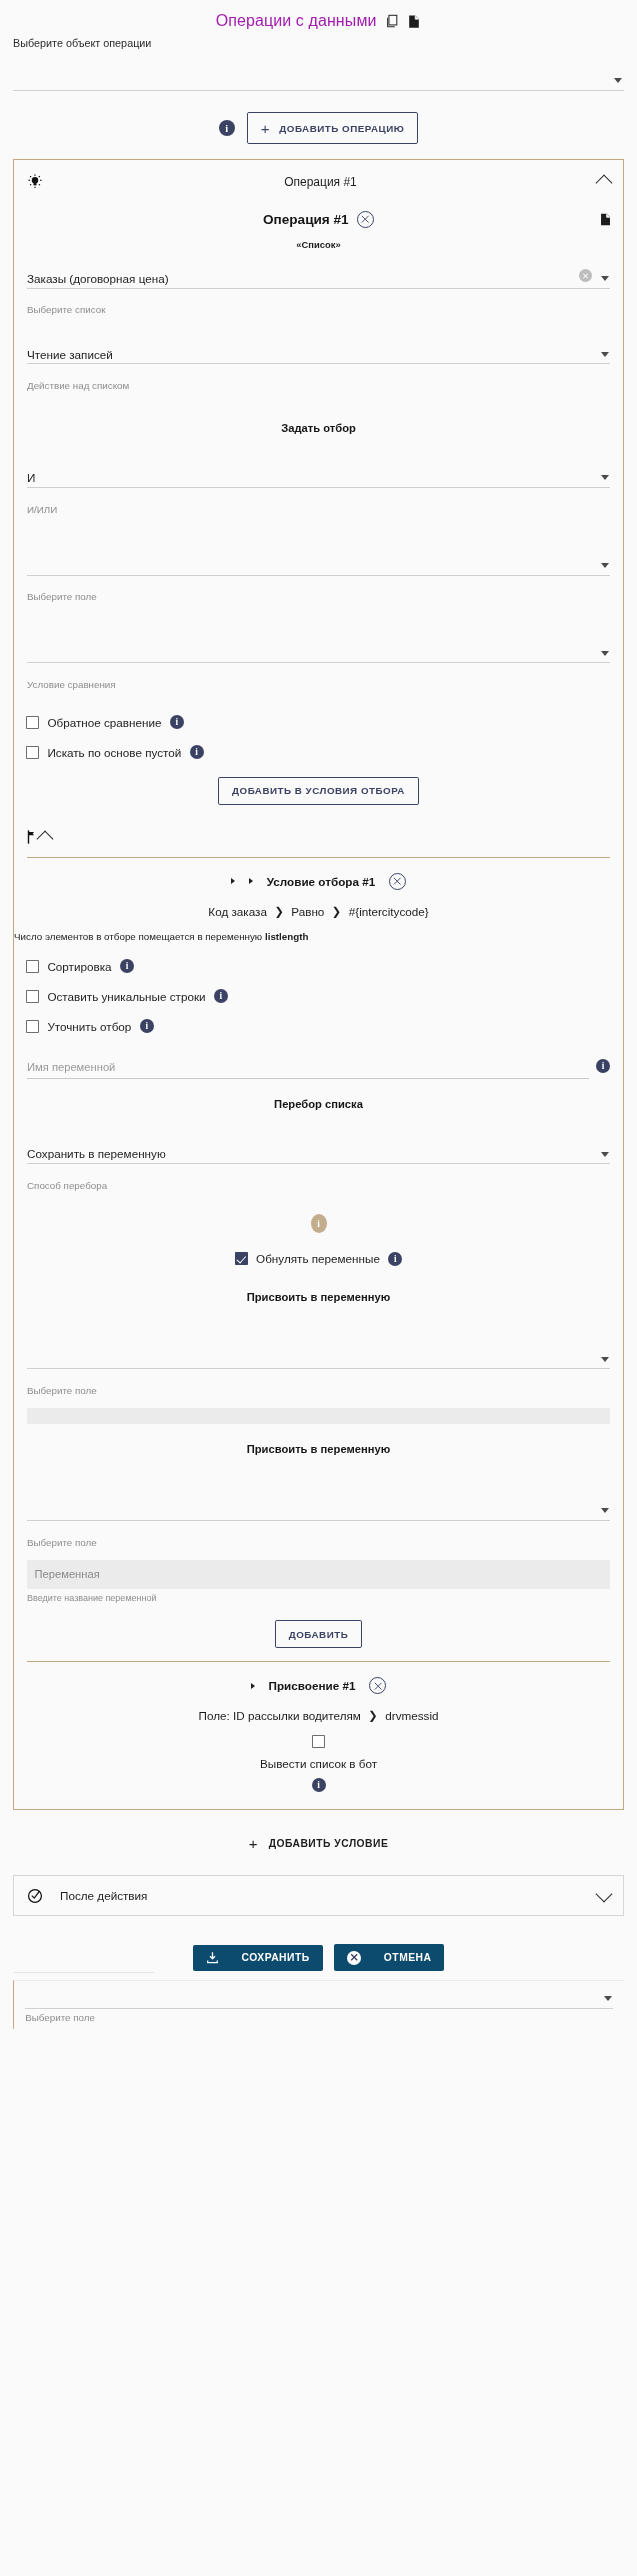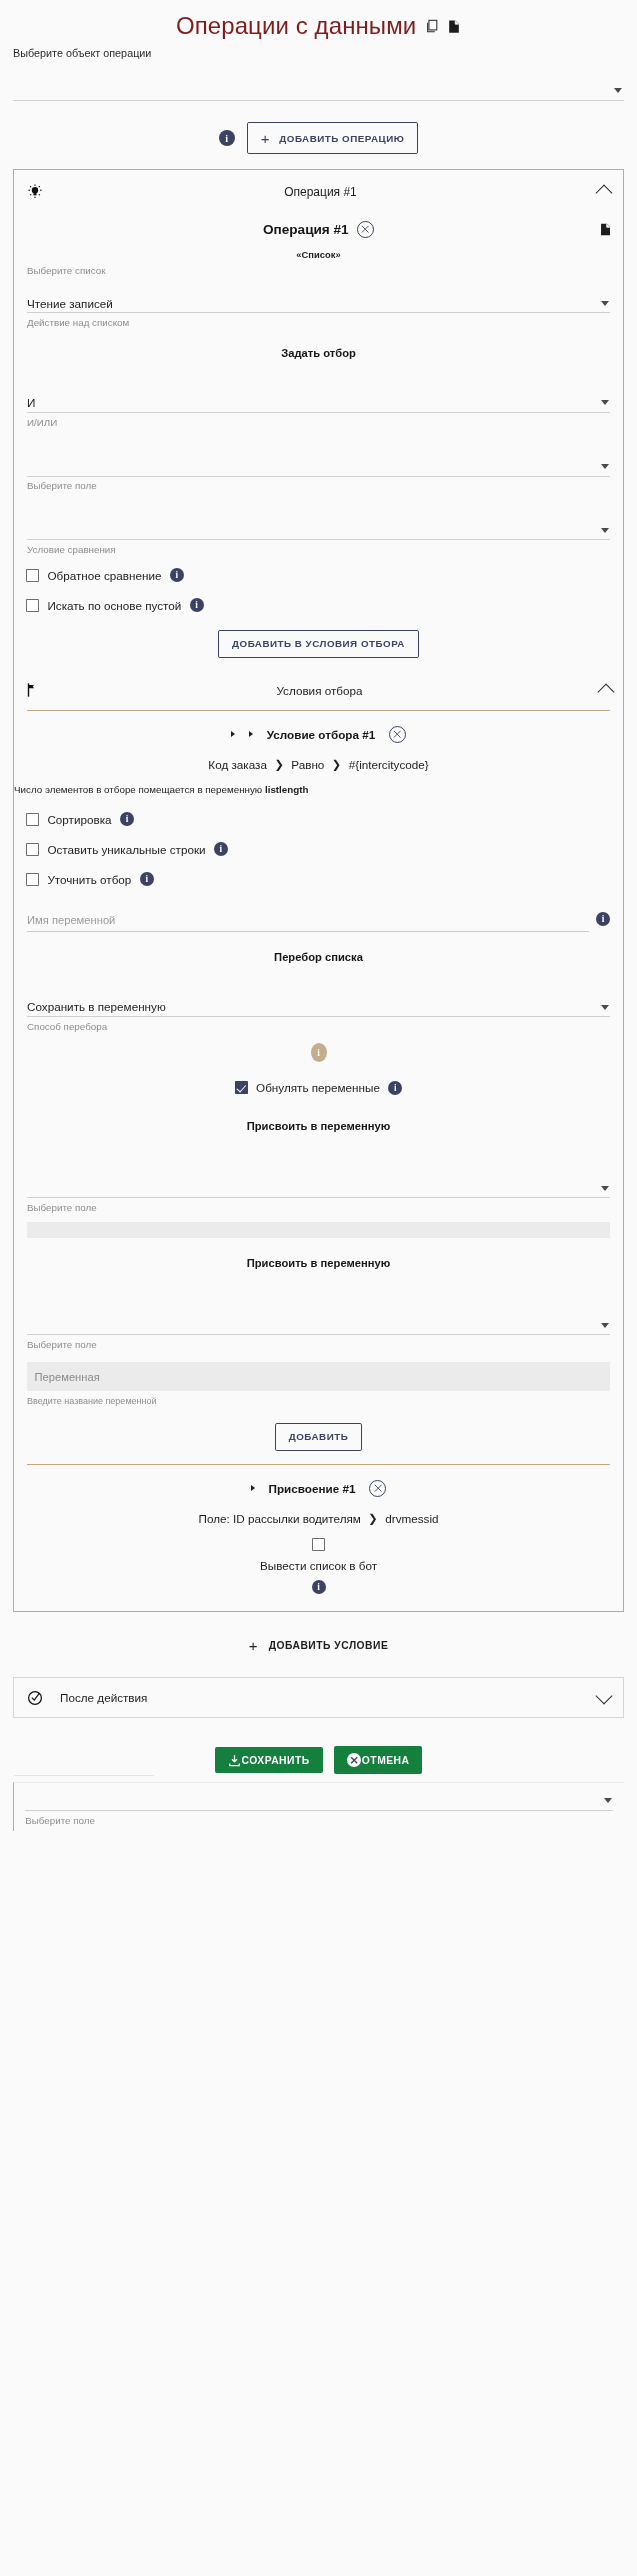--- a/index.html
+++ b/index.html
@@ -12,21 +12,21 @@
     color: #202020;
     -webkit-font-smoothing: antialiased;
   }
   .page { width:637px; position:relative; overflow:hidden; }
 
   
   .page-title-row{
     display:flex; align-items:center; justify-content:center;
     gap:8.4px; padding-top:12px; padding-bottom:1.9px;
   }
-  .page-title{ font-size:24px; font-weight:400; color:#7f1d1d; letter-spacing:0.1px;text-align:right;}
+  .page-title{ font-size:16px; font-weight:400; color:#a21caf; letter-spacing:0.1px;text-align:right;}
   .ic{ display:inline-block; line-height:0; }
   .ic svg{ display:block; }
 
   
   .field{ position:relative; margin:0 13px; }
   .field .label-above{
     font-size:10.8px; color:#2b2b2b; padding:5.6px 0 0 0;
   }
   .sel{
     position:relative; height:42px; border-bottom:0.9px solid #d0d0d0;
@@ -134,44 +134,44 @@
   .greyfield{ background:#ebebeb; height:16px; margin:0 13px; }
   .greyfield.tall{ height:29px; display:flex;align-items:center; padding:0 7.5px; }
   .greyfield .ph{ font-size:11.2px; color:#8a8a8a;}
 
   
   .isel{ position:relative; margin:0 13px; height:37px; border-bottom:0.9px solid #d0d0d0; display:flex;align-items:flex-end;}
   .isel.tall{ height:49px; }
   .isel .val{ font-size:11.7px; color:#1d1d1d; padding-bottom:2.8px;}
   .isel .caret{ position:absolute; right:0.9px; bottom:6.6px;
     width:0;height:0;border-left:4.7px solid transparent;border-right:4.7px solid transparent;border-top:5.6px solid #4a4a4a;}
-  .ilabel{ font-size:9.8px;color:#8d8d8d; margin:0 13px; padding-top:3.7px;}
+  .ilabel{ font-size:9.8px;color:#8d8d8d; margin:12px 13px; padding-top:3.7px;}
 
   .clear-x{
     width:13px;height:13px;border-radius:50%;background:#bdbdbd;color:#fff;
     display:flex;align-items:center;justify-content:center;font-size:8.4px; flex:none;
   }
 
   
   .add-cond{ display:flex;align-items:center;justify-content:center;gap:11.2px; padding:26px 0 24px; }
   .add-cond .lbl{ font-size:10.3px;font-weight:700;letter-spacing:0.5px;color:#1d1d1d;}
 
   
   .after-card{
     margin:0 13px; border:0.9px solid #d6d6d6; background:#fafafa; height:41px;
     display:flex; align-items:center; padding:0 13px; gap:17px;
   }
   .after-card .t{ flex:1; font-size:11.7px;color:#1d1d1d;}
 
   
   .btn-row{ display:flex;align-items:center;justify-content:center;gap:11.2px; padding:28px 0 0;}
   .btn-solid{
-    background:#15803d;color:#fff;border:none;border-radius:1.9px;
+    background:#0c4a6e;color:#fff;border:none;border-radius:1.9px;
     padding:6.6px 13px; font-size:10.3px;font-weight:700;letter-spacing:0.5px;
-    display:inline-flex;align-items:center;gap:1px; cursor:pointer;
+    display:inline-flex;align-items:center;gap:23px; cursor:pointer;
     font-family:"Liberation Sans", sans-serif;
   }
   .xcircle{ width:14px;height:14px;border-radius:50%;background:#fff;display:flex;align-items:center;justify-content:center;flex:none;}
 
   
   .bottom-partial{
     margin:8.4px 13px 0; border-left:0.9px solid #c4a882; border-top:0.9px solid #ebebeb;
     height:49px; position:relative;
   }
   .bottom-partial .inner2{ margin:0 11.2px; height:28px; border-bottom:0.9px solid #d0d0d0; position:relative;}
@@ -250,20 +250,25 @@
       <span class="ic copy-right">
         <svg width="13" height="15" viewBox="0 0 16 17">
             <path d="M2.5 1.5h7l4 4v10h-11z" fill="#1d1d1d"></path>
             <path d="M9.4 1.6v4.2h4.1" fill="#fafafa" stroke="#fafafa" stroke-width=".9"></path>
           </svg>
       </span>
     </div>
 
     <div class="quoted">«Список»</div>
 
+    <div class="isel">
+      <span class="val" style="flex:1">Заказы (договорная цена)</span>
+      <span class="clear-x" style="position:absolute;right:18px;bottom:5.6px;">✕</span>
+      <span class="caret"></span>
+    </div>
     <div class="ilabel">Выберите список</div>
 
     <div class="isel">
       <span class="val">Чтение записей</span>
       <span class="caret"></span>
     </div>
     <div class="ilabel">Действие над списком</div>
 
     <div class="sec-title">Задать отбор</div>
 
@@ -300,21 +305,20 @@
       <button class="btn-outline">ДОБАВИТЬ В УСЛОВИЯ ОТБОРА</button>
     </div>
 
     <div class="sub-head">
       <span class="ic">
         <svg width="14" height="16" viewBox="0 0 16 18">
             <path d="M4 1.4V16.6" stroke="#111" stroke-width="1.6" fill="none"></path>
             <path d="M4 3.2h6.4l-1.6 1.9 1.6 1.9H4" fill="#111"></path>
           </svg>
       </span>
-      <span class="title">Условия отбора</span>
       <span class="chev up"></span>
     </div>
     <div class="divider"></div>
 
     <div class="cond-title">
       <span class="tri"></span>
       <span class="tri"></span>
       <span class="nm">Условие отбора #1</span>
       <span class="xbtn">
         <svg width="8.4" height="8.4" viewBox="0 0 10 10">

